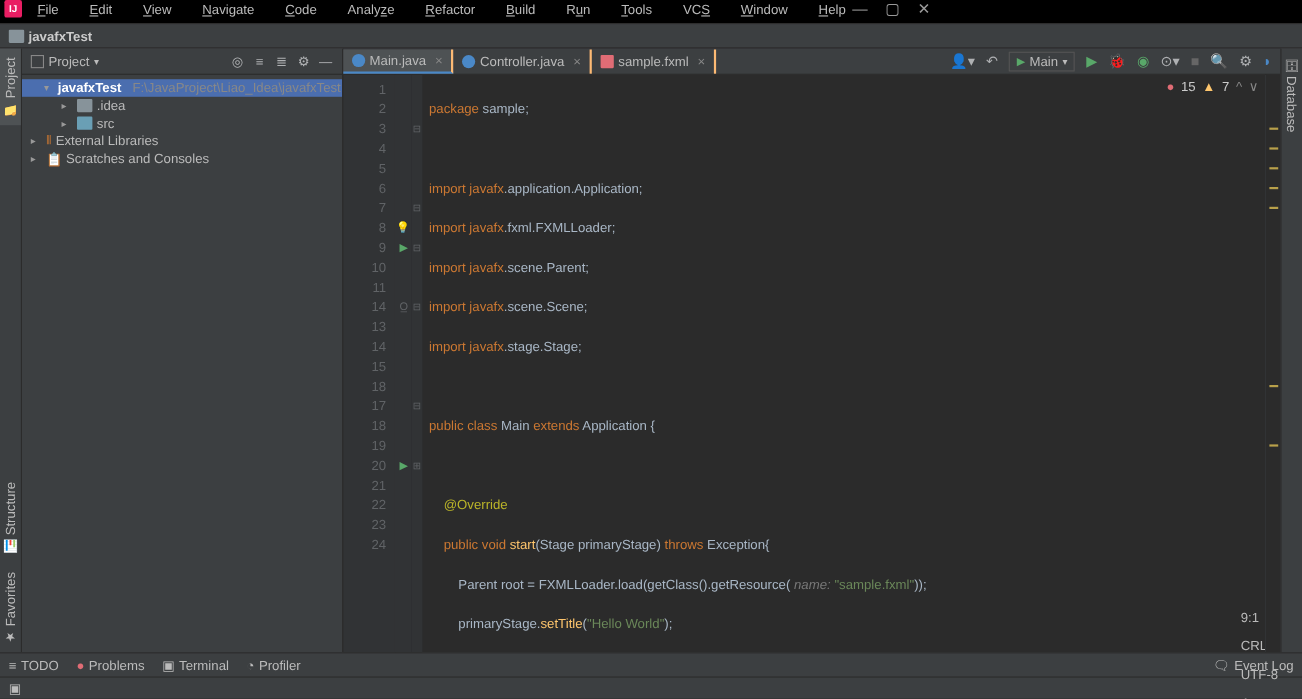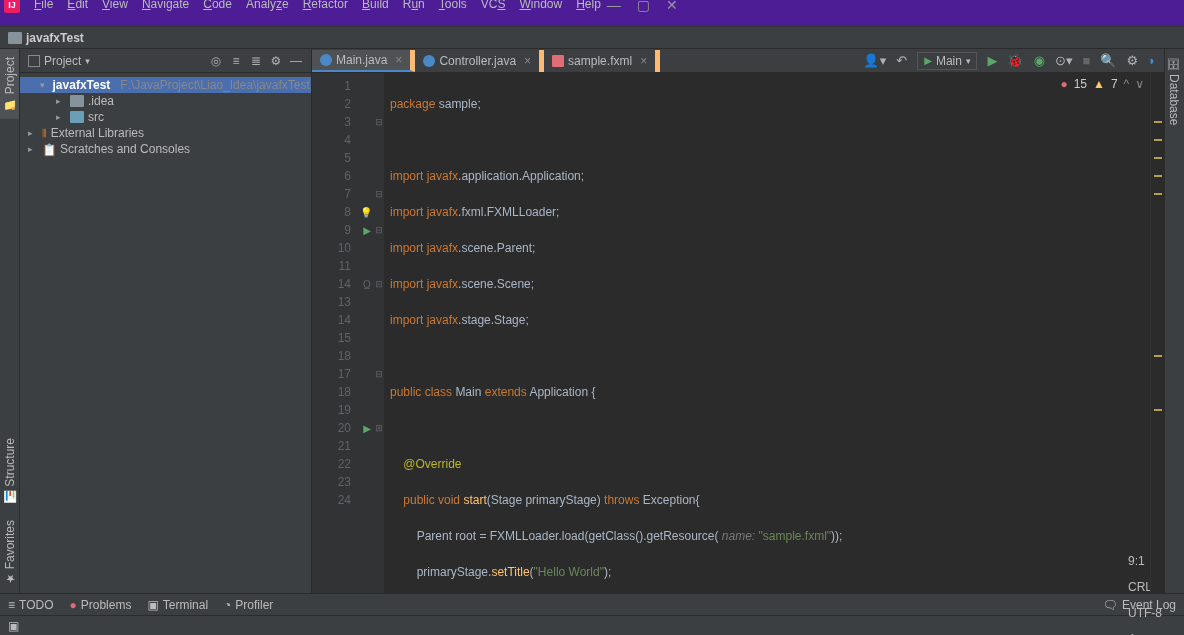--- a/index.html
+++ b/index.html
@@ -1,21 +1,21 @@
 <!DOCTYPE html>
 <html><head>
   <meta charset="utf-8">
   <style>
     * { margin: 0; padding: 0; box-sizing: border-box; font-family: 'Segoe UI', sans-serif; font-size: 12px; }
     body { background: #3c3f41; color: #bbbbbb; width: 1184px; height: 635px; overflow: hidden; display: flex; flex-direction: column; }
     
     
-    .titlebar { height: 22px; background: #4c1d95; display: flex; align-items: flex-end; padding: 13px 4px; border-bottom: 1px solid #323232; }
+    .titlebar { height: 22px; background: #000000; display: flex; align-items: flex-start; padding: 0 4px; border-bottom: 1px solid #323232; }
     .titlebar-icon { width: 16px; height: 16px; background: #e91e63; border-radius: 2px; margin-right: 8px; display:flex; align-items:center; justify-content:center; font-size:9px; color:#fff; font-weight:bold; }
-    .menu { display: flex; gap: 2px; }
+    .menu { display: flex; gap: 16px; }
     .menu-item { padding: 2px 6px; cursor: pointer; }
     .menu-u { text-decoration: underline; }
     .title-center { flex: 1; text-align: left; color: #888; padding-left: 24px; }
     .window-controls { display: flex; gap: 16px; padding-right: 8px; }
     .win-ctrl { cursor: pointer; color: #999; font-size: 14px; }
     
     
     .navbar { height: 22px; background: #3c3f41; display: flex; align-items: center; padding: 0 8px; border-bottom: 1px solid #2b2b2b; }
     .folder-icon { width: 14px; height: 12px; background: #87939a; border-radius: 1px; margin-right: 4px; display:inline-block; }
     .breadcrumb { font-weight: bold; color: #ccc; }
@@ -48,21 +48,21 @@
     .file-icon-style { background: #a9b7c6; border-radius: 1px; width:12px; height:14px; }
     .tree-indent-1 { padding-left: 20px; }
     .tree-indent-2 { padding-left: 36px; }
     .node-path { color: #888; margin-left: 6px; }
     .lib-icon { color: #cc7832; font-size:11px; }
     
     
     .editor-area { flex: 1; display: flex; flex-direction: column; background: #2b2b2b; overflow:hidden; }
     .editor-topbar { height: 24px; background: #3c3f41; border-bottom: 1px solid #2b2b2b; display: flex; align-items: center; }
     .tabs { display: flex; flex: 1; }
-    .tab { display: flex; align-items: center; padding: 3px 8px; gap: 4px; cursor: pointer; border-right: 5px solid #fdba74; }
+    .tab { display: flex; align-items: center; padding: 3px 8px; gap: 4px; cursor: pointer; border-right: 2px solid #fdba74; }
     .tab.active { background: #4e5254; border-bottom: 2px solid #4a88c7; }
     .tab-icon { width: 12px; height: 12px; border-radius: 50%; display:inline-block; }
     .tab-close { color: #888; font-size: 12px; margin-left: 4px; cursor:pointer; }
     .topbar-right { display: flex; align-items: center; gap: 10px; padding-right: 8px; }
     .run-config { display:flex; align-items:center; background:#3c3f41; border:1px solid #555; padding:1px 6px; gap:4px; cursor:pointer; }
     .icon-btn { cursor:pointer; color:#afb1b3; font-size:13px; }
     .play-icon { color:#59a869; }
     .bug-icon { color:#59a869; }
     .stop-icon { color:#666; }
     

